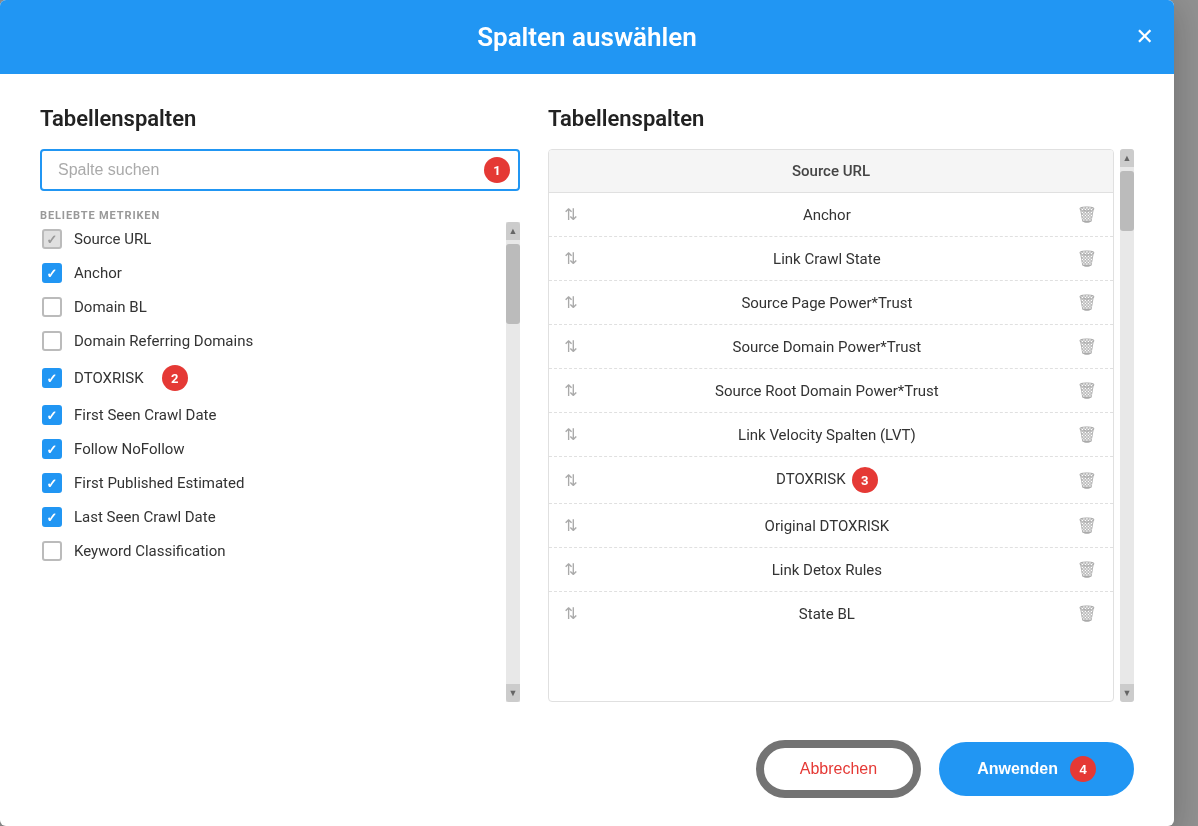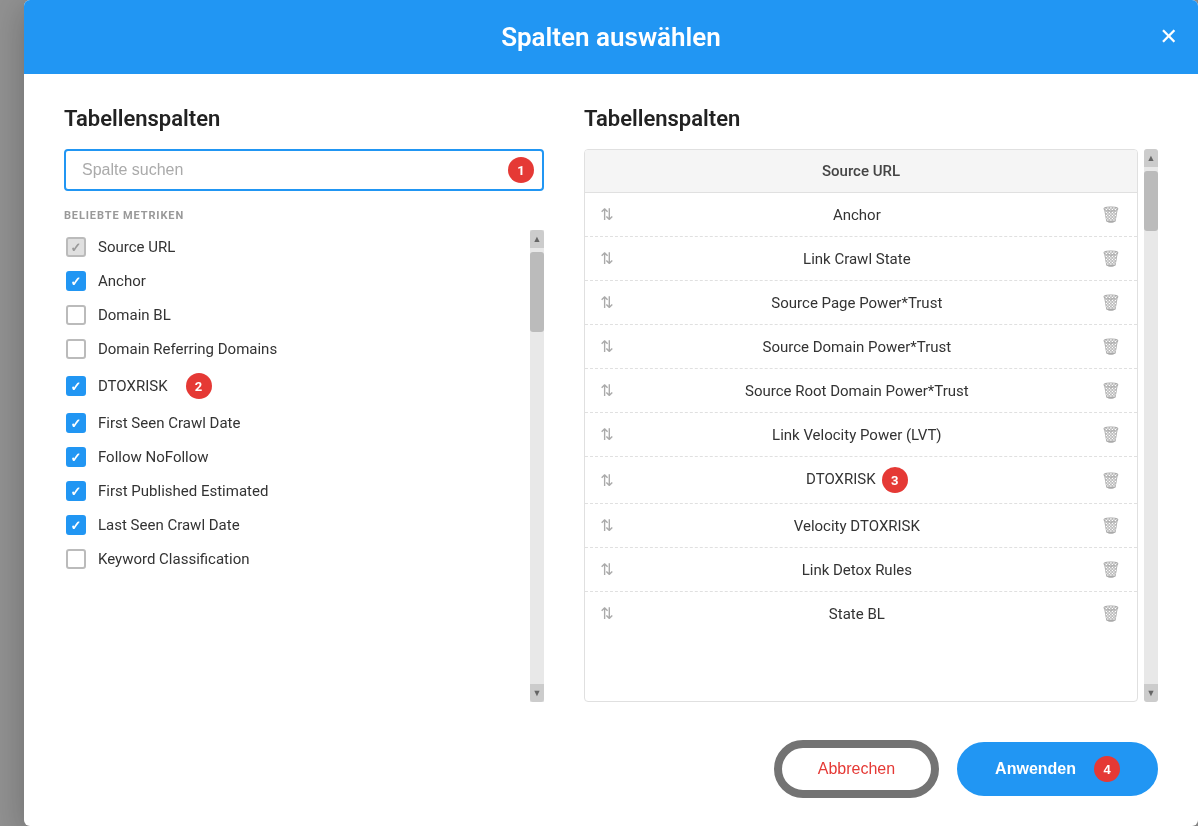--- a/index.html
+++ b/index.html
@@ -10,21 +10,21 @@
       align-items: center;
       justify-content: center;
       min-height: 100vh;
     }
     .modal-overlay {
       background: rgba(0,0,0,0.4);
       position: fixed;
       inset: 0;
       display: flex;
       align-items: center;
-      justify-content: flex-end;
+      justify-content: flex-start;
     }
     .modal {
       background: #fff;
       border-radius: 6px;
       width: 1198px;
       max-width: 98vw;
       min-height: 826px;
       display: flex;
       flex-direction: column;
       overflow: hidden;
@@ -48,21 +48,21 @@
       font-size: 22px;
       cursor: pointer;
       background: none;
       border: none;
       line-height: 1;
     }
     .modal-body {
       display: flex;
       flex: 1;
       padding: 32px 40px 20px 40px;
-      gap: 40px;
+      gap: 28px;
     }
     .left-panel {
       width: 480px;
       flex-shrink: 0;
       display: flex;
       flex-direction: column;
     }
     .right-panel {
       flex: 1;
       display: flex;
@@ -103,21 +103,20 @@
       font-weight: 700;
       margin-left: 6px;
       vertical-align: middle;
       flex-shrink: 0;
     }
     .section-label {
       font-size: 11px;
       font-weight: 700;
       color: #999;
       letter-spacing: 0.08em;
-      margin-bottom: 8px;
       text-transform: uppercase;
     }
     .checkbox-list {
       max-height: 440px;
       overflow-y: auto;
       padding-right: 4px;
     }
     .checkbox-list::-webkit-scrollbar {
       width: 8px;
     }
@@ -257,21 +256,21 @@
       padding: 12px 36px;
       border: 2px solid #2196F3;
       border-radius: 50px;
       background: #2196F3;
       color: #fff;
       font-size: 16px;
       font-weight: 600;
       cursor: pointer;
       display: flex;
       align-items: center;
-      gap: 12px;
+      gap: 6px;
     }
     .list-scroll-track-btn-top, .list-scroll-track-btn-bot {
       position: absolute;
       left: 0;
       width: 14px;
       height: 18px;
       background: #ccc;
       border: none;
       cursor: pointer;
       display: flex;
@@ -388,31 +387,31 @@
                   <span class="row-label">Source Domain Power*Trust</span>
                   <button class="delete-btn">🗑</button>
                 </div>
                 <div class="right-row">
                   <span class="drag-handle">⇅</span>
                   <span class="row-label">Source Root Domain Power*Trust</span>
                   <button class="delete-btn">🗑</button>
                 </div>
                 <div class="right-row">
                   <span class="drag-handle">⇅</span>
-                  <span class="row-label">Link Velocity Power (LVT)</span>
+                  <span class="row-label">Link Velocity Spalten (LVT)</span>
                   <button class="delete-btn">🗑</button>
                 </div>
                 <div class="right-row">
                   <span class="drag-handle">⇅</span>
                   <span class="row-label">DTOXRISK<span class="badge-circle">3</span></span>
                   <button class="delete-btn">🗑</button>
                 </div>
                 <div class="right-row">
                   <span class="drag-handle">⇅</span>
-                  <span class="row-label">Velocity DTOXRISK</span>
+                  <span class="row-label">Original DTOXRISK</span>
                   <button class="delete-btn">🗑</button>
                 </div>
                 <div class="right-row">
                   <span class="drag-handle">⇅</span>
                   <span class="row-label">Link Detox Rules</span>
                   <button class="delete-btn">🗑</button>
                 </div>
                 <div class="right-row">
                   <span class="drag-handle">⇅</span>
                   <span class="row-label">State BL</span>

